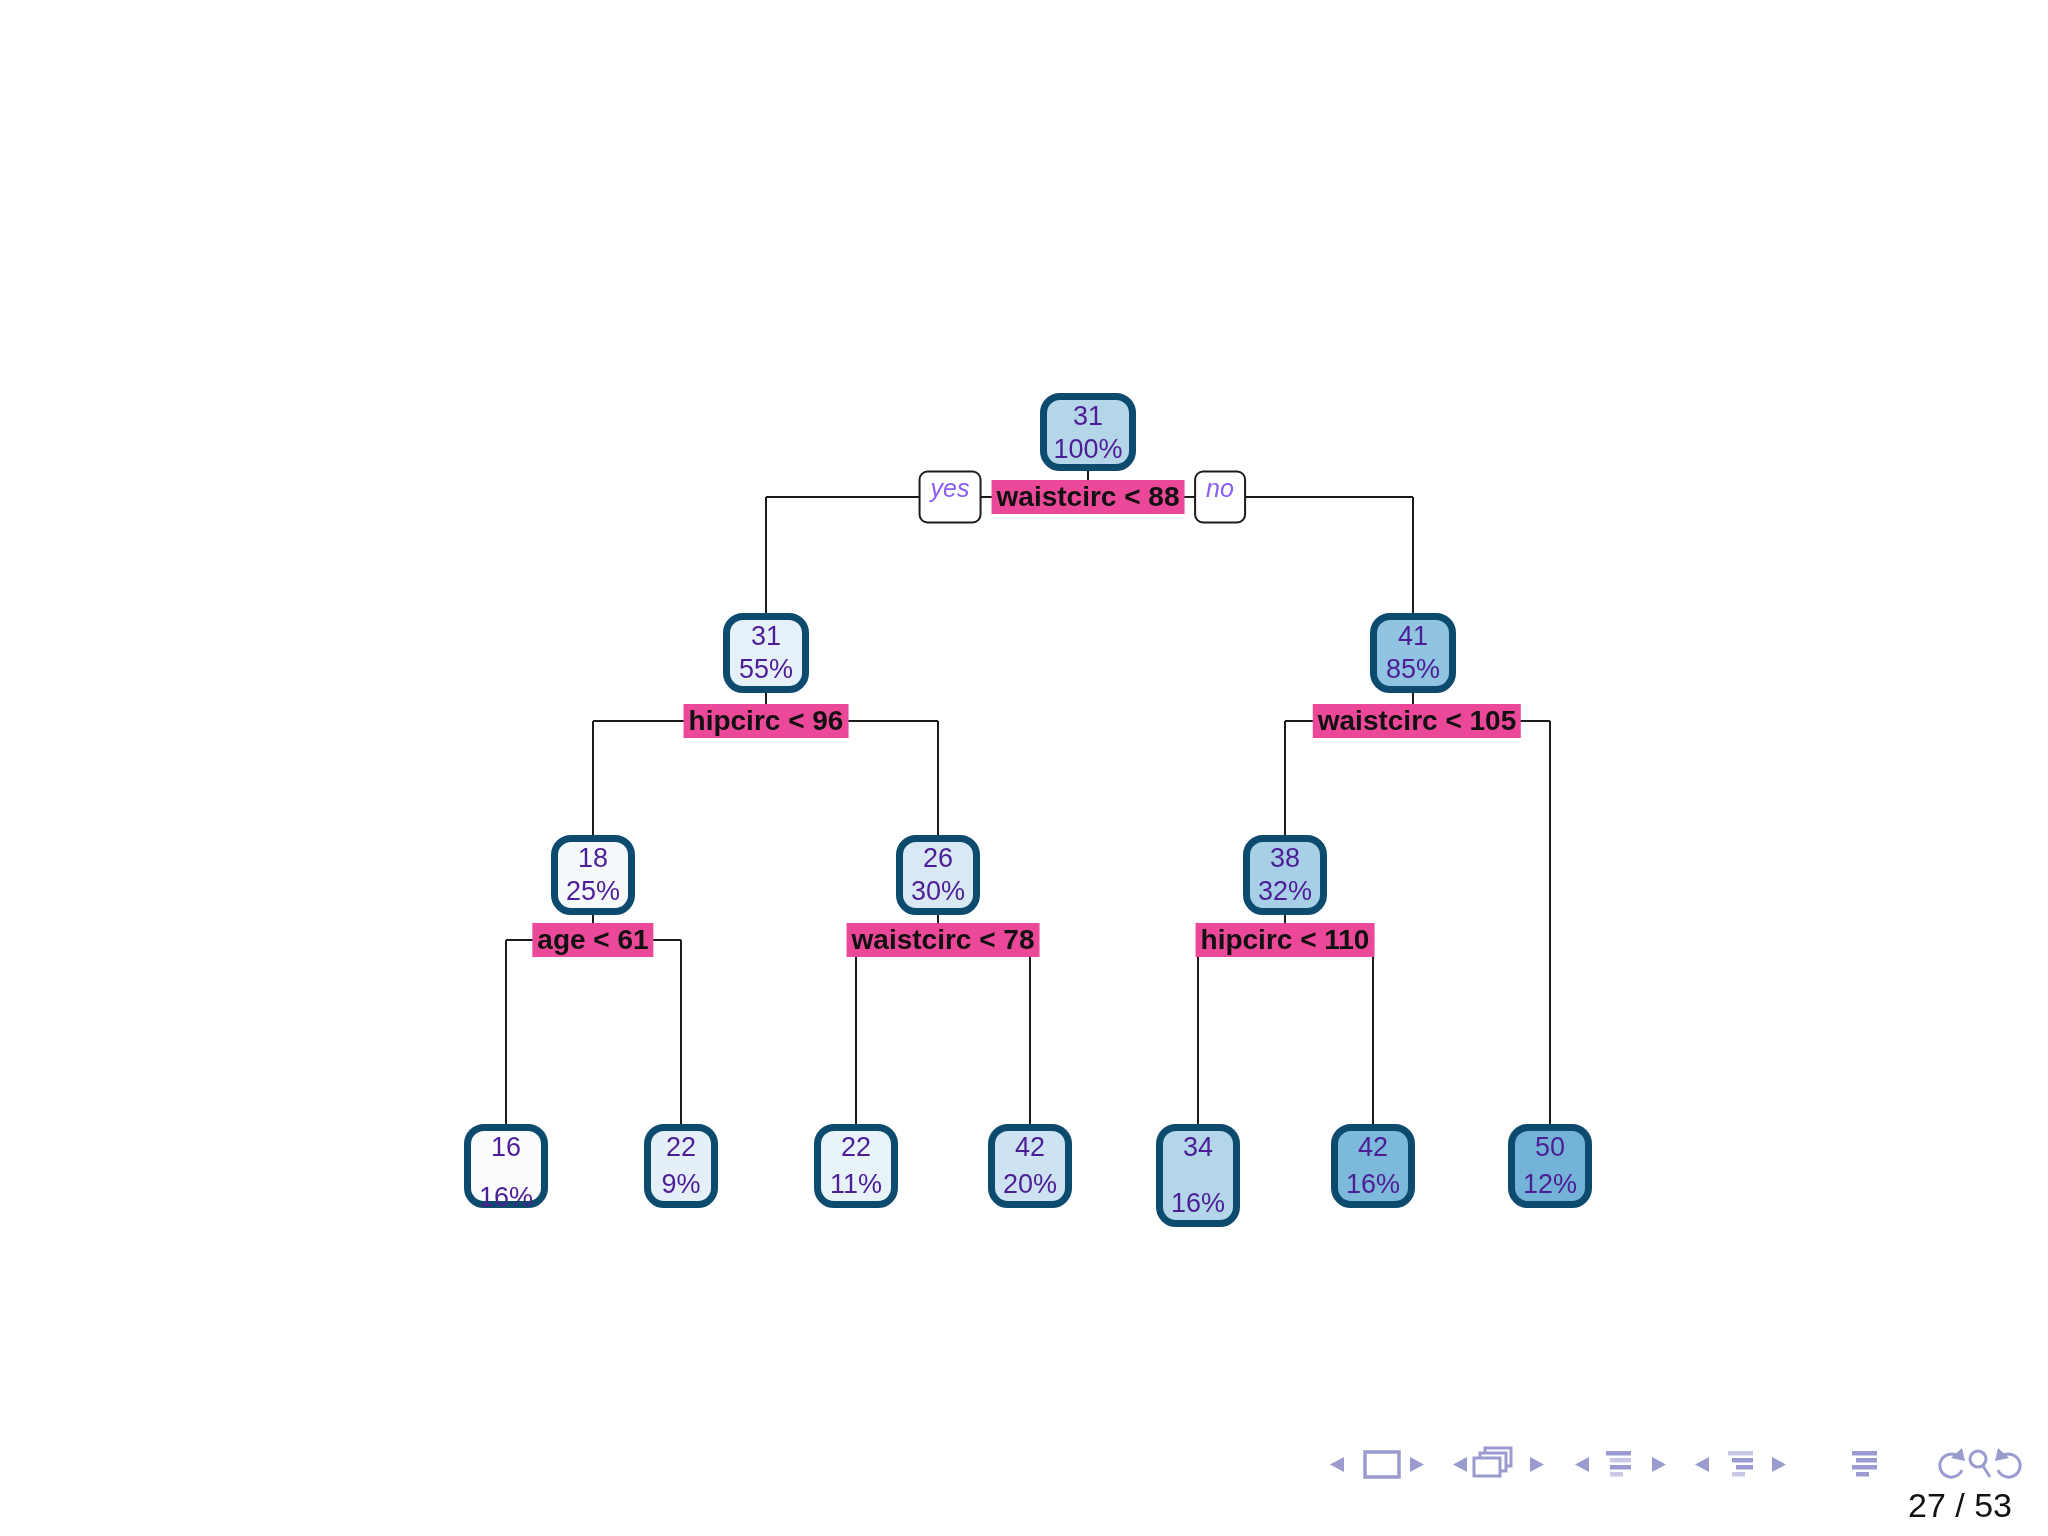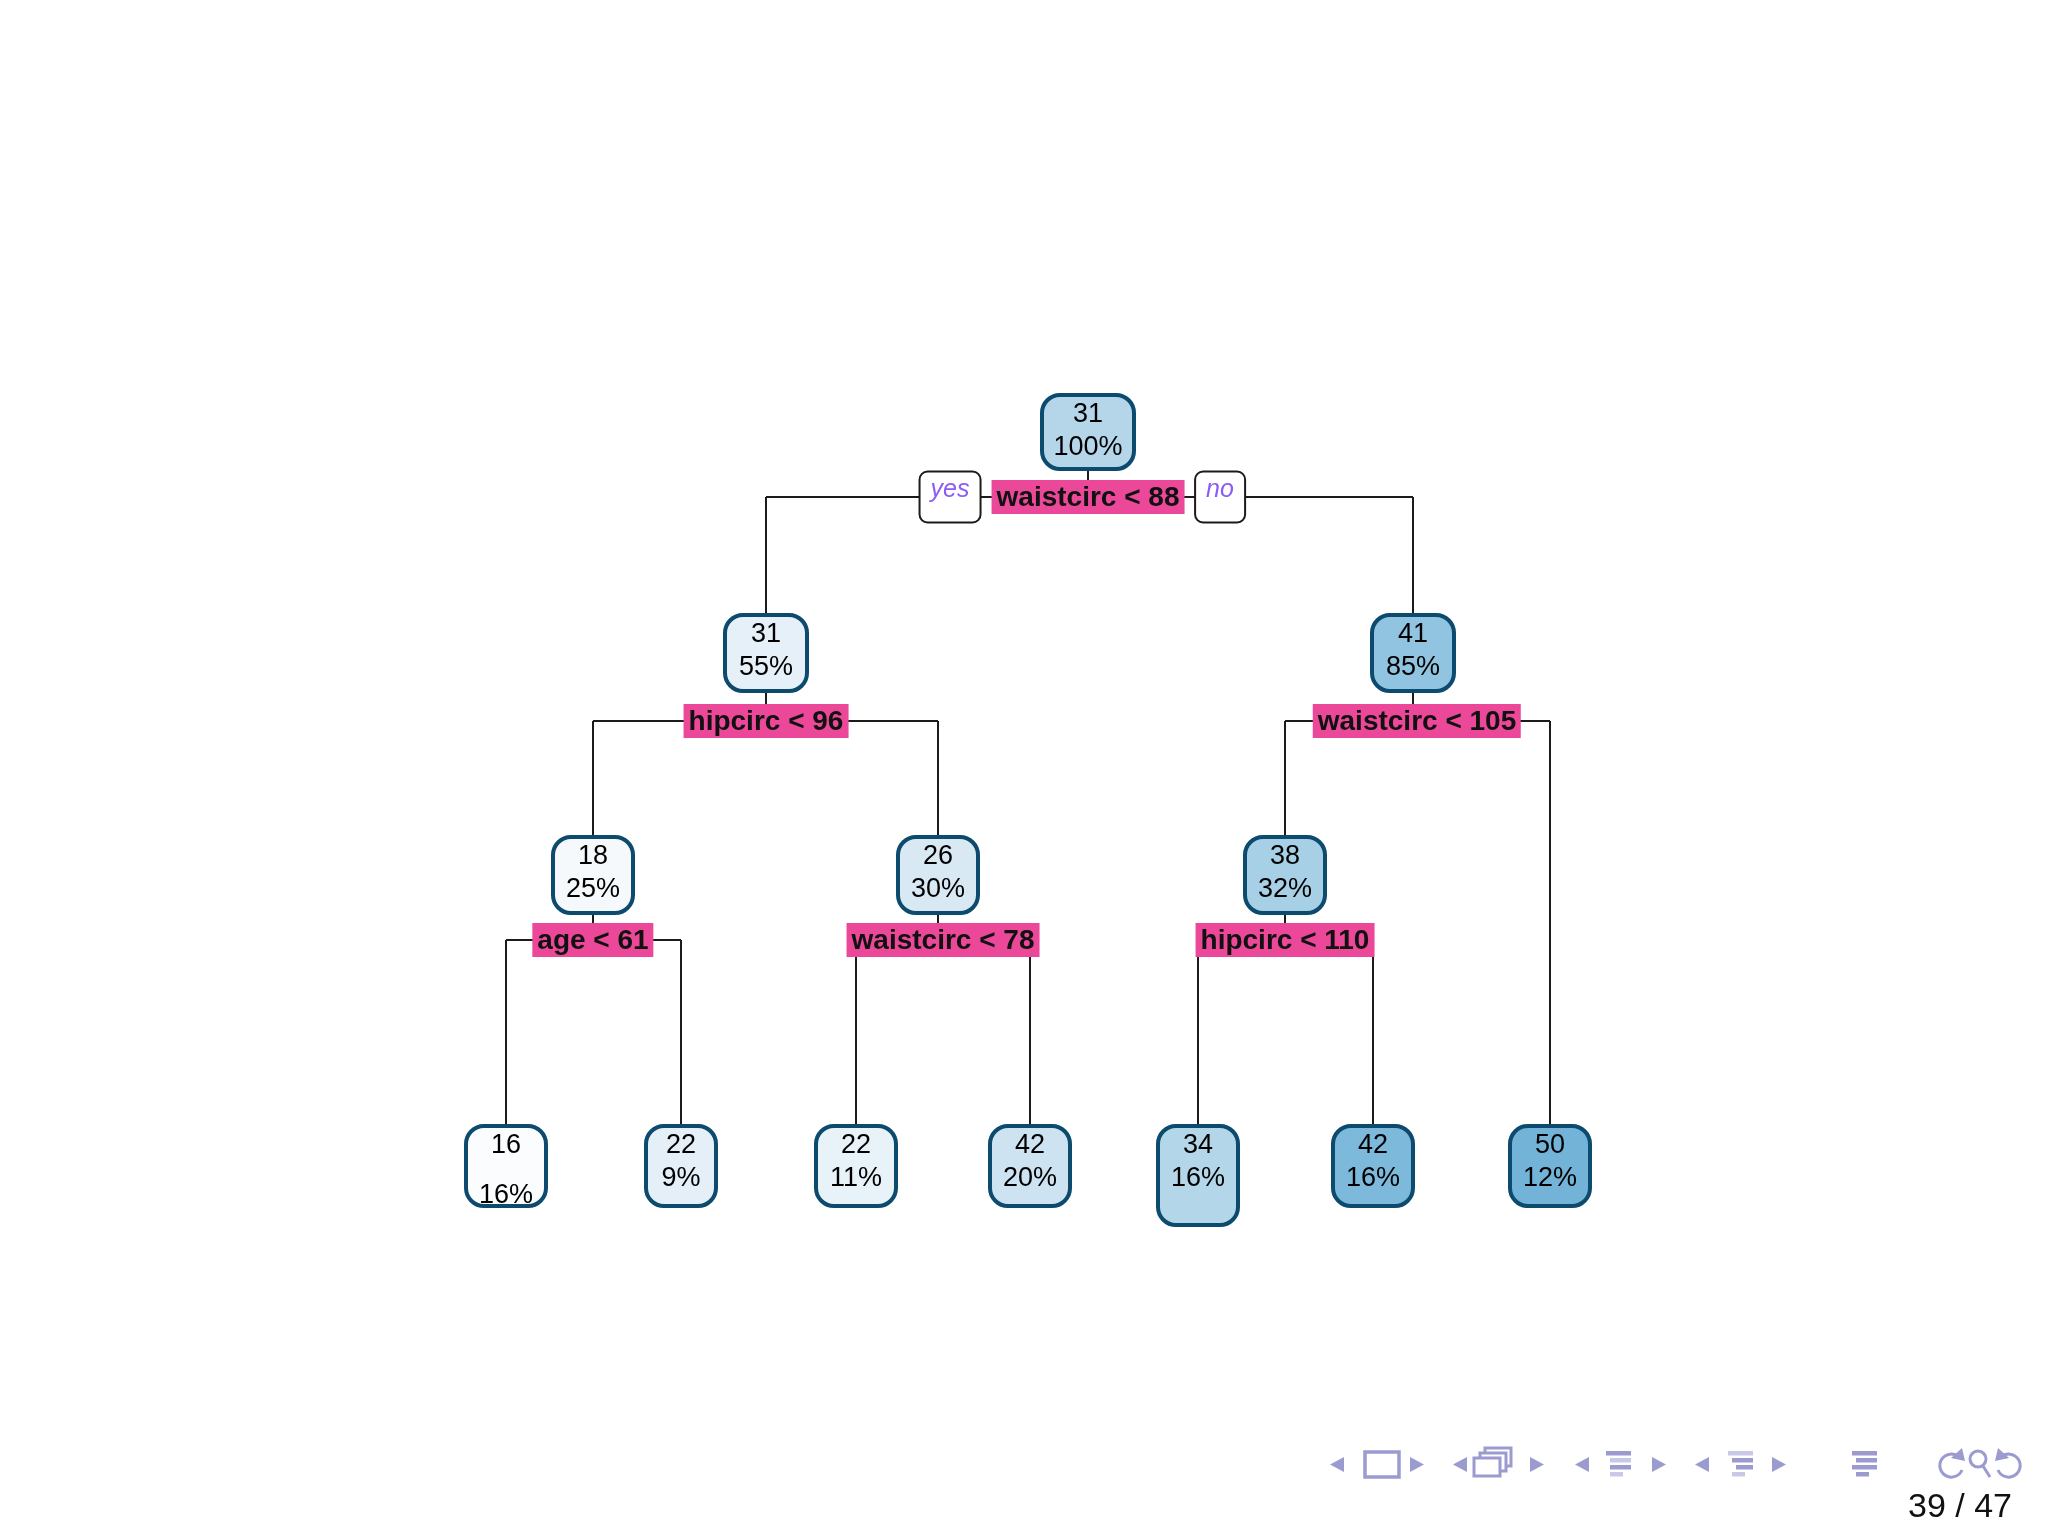--- a/index.html
+++ b/index.html
@@ -12,23 +12,23 @@
   }
   .frametitle{
     position:absolute;left:52px;top:34px;
     font-size:76px;letter-spacing:-2px;font-weight:400;
     color:#3a3ab5;margin:0;
   }
   svg.edges{position:absolute;left:0;top:0;}
   .edge{stroke:#1b1b1b;stroke-width:2;fill:none;}
   .node{
     position:absolute;
-    border:4px solid #0c4a6e;border-radius:20px;
-    display:flex;flex-direction:column;align-items:center;justify-content:flex-start;
-    font-size:27px;line-height:33px;color:#000000;
+    border:7px solid #0c4a6e;border-radius:20px;
+    display:flex;flex-direction:column;align-items:center;justify-content:space-between;
+    font-size:27px;line-height:33px;color:#4c1d95;
     box-sizing:border-box;text-align:center;
   }
   .split{
     position:absolute;transform:translate(-50%,-50%);
     background:#ec4899;padding:1px 5px;
     font-weight:bold;font-size:28px;color:#111;white-space:nowrap;
   }
   .chip{
     position:absolute;transform:translate(-50%,-50%);
     background:#ffffff;border:2.5px solid #1b1b1b;border-radius:9px;
@@ -202,15 +202,15 @@
     <g>
       <circle class="nav-stroke" cx="653" cy="13" r="8"></circle>
       <line class="nav-stroke" x1="658" y1="20" x2="665" y2="31"></line>
     </g>
     <g>
       <path class="nav-stroke" d="M676 11 a11.5 11.5 0 1 1 -3 13"></path>
       <polygon class="nav-shape" points="673,2 670,15 684,12"></polygon>
     </g>
   </svg>
 
-  <div class="page-indicator">39 / 47</div>
+  <div class="page-indicator">27 / 53</div>
 
 </div>
 
 </body></html>

